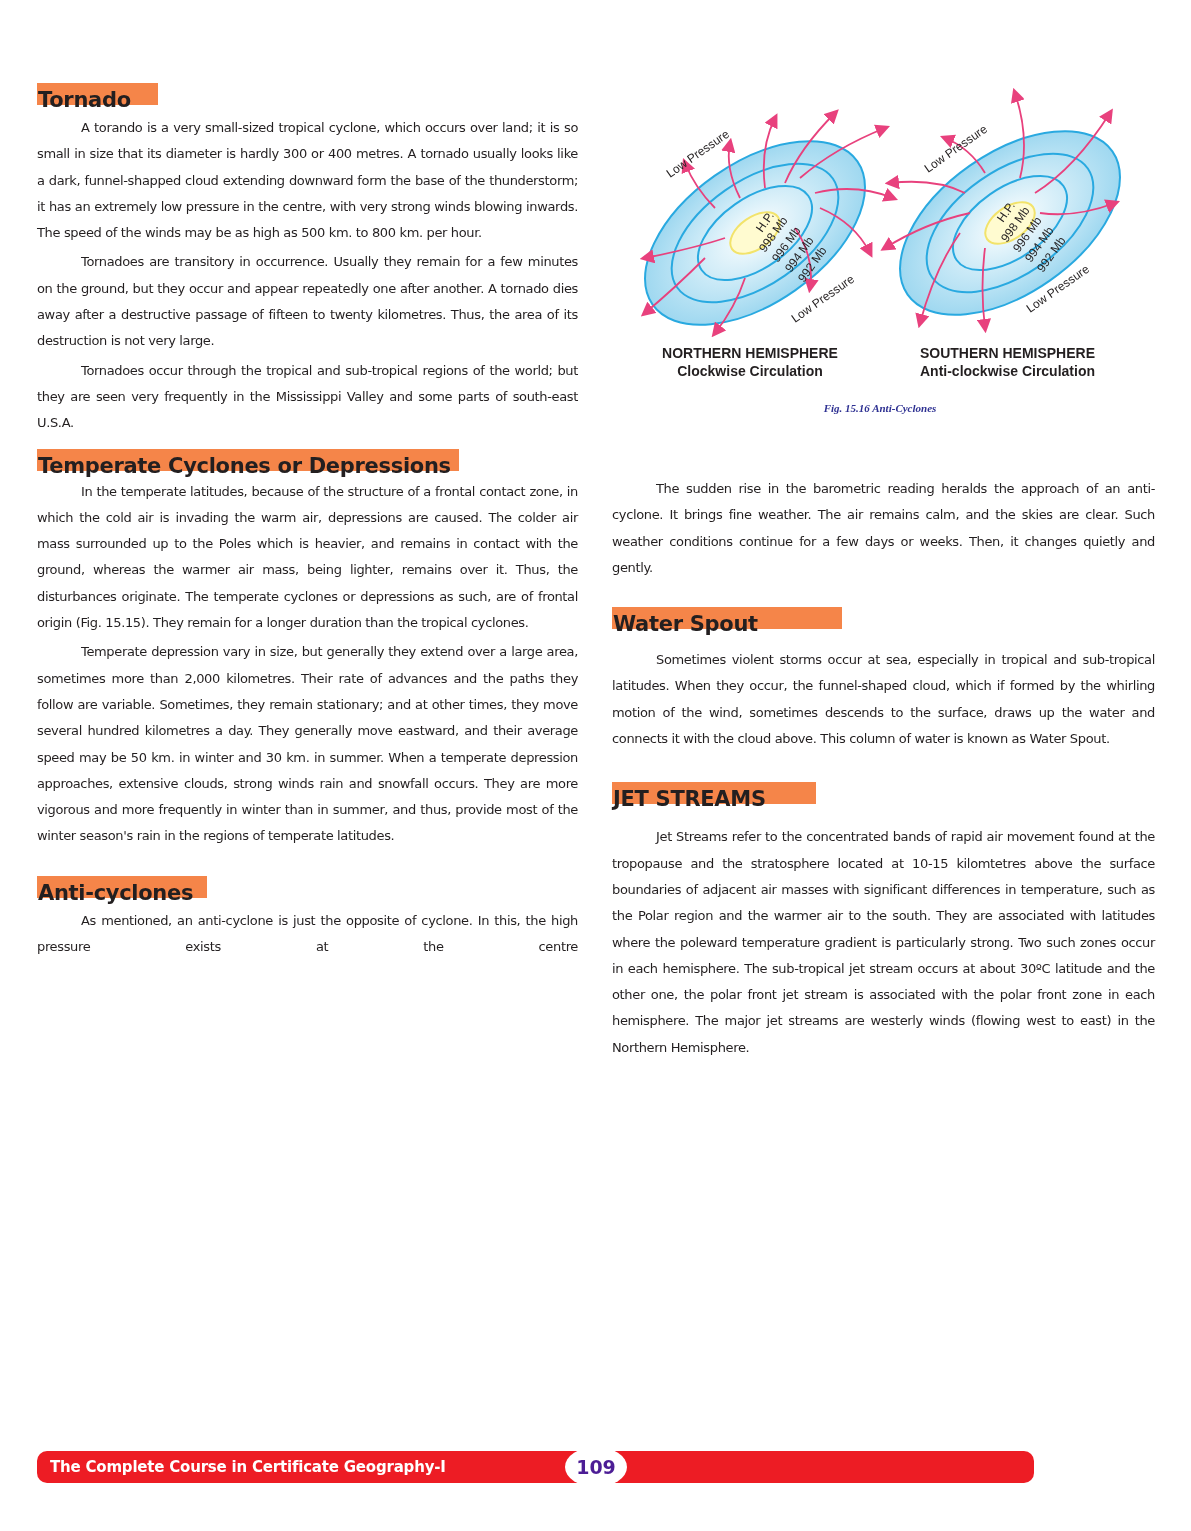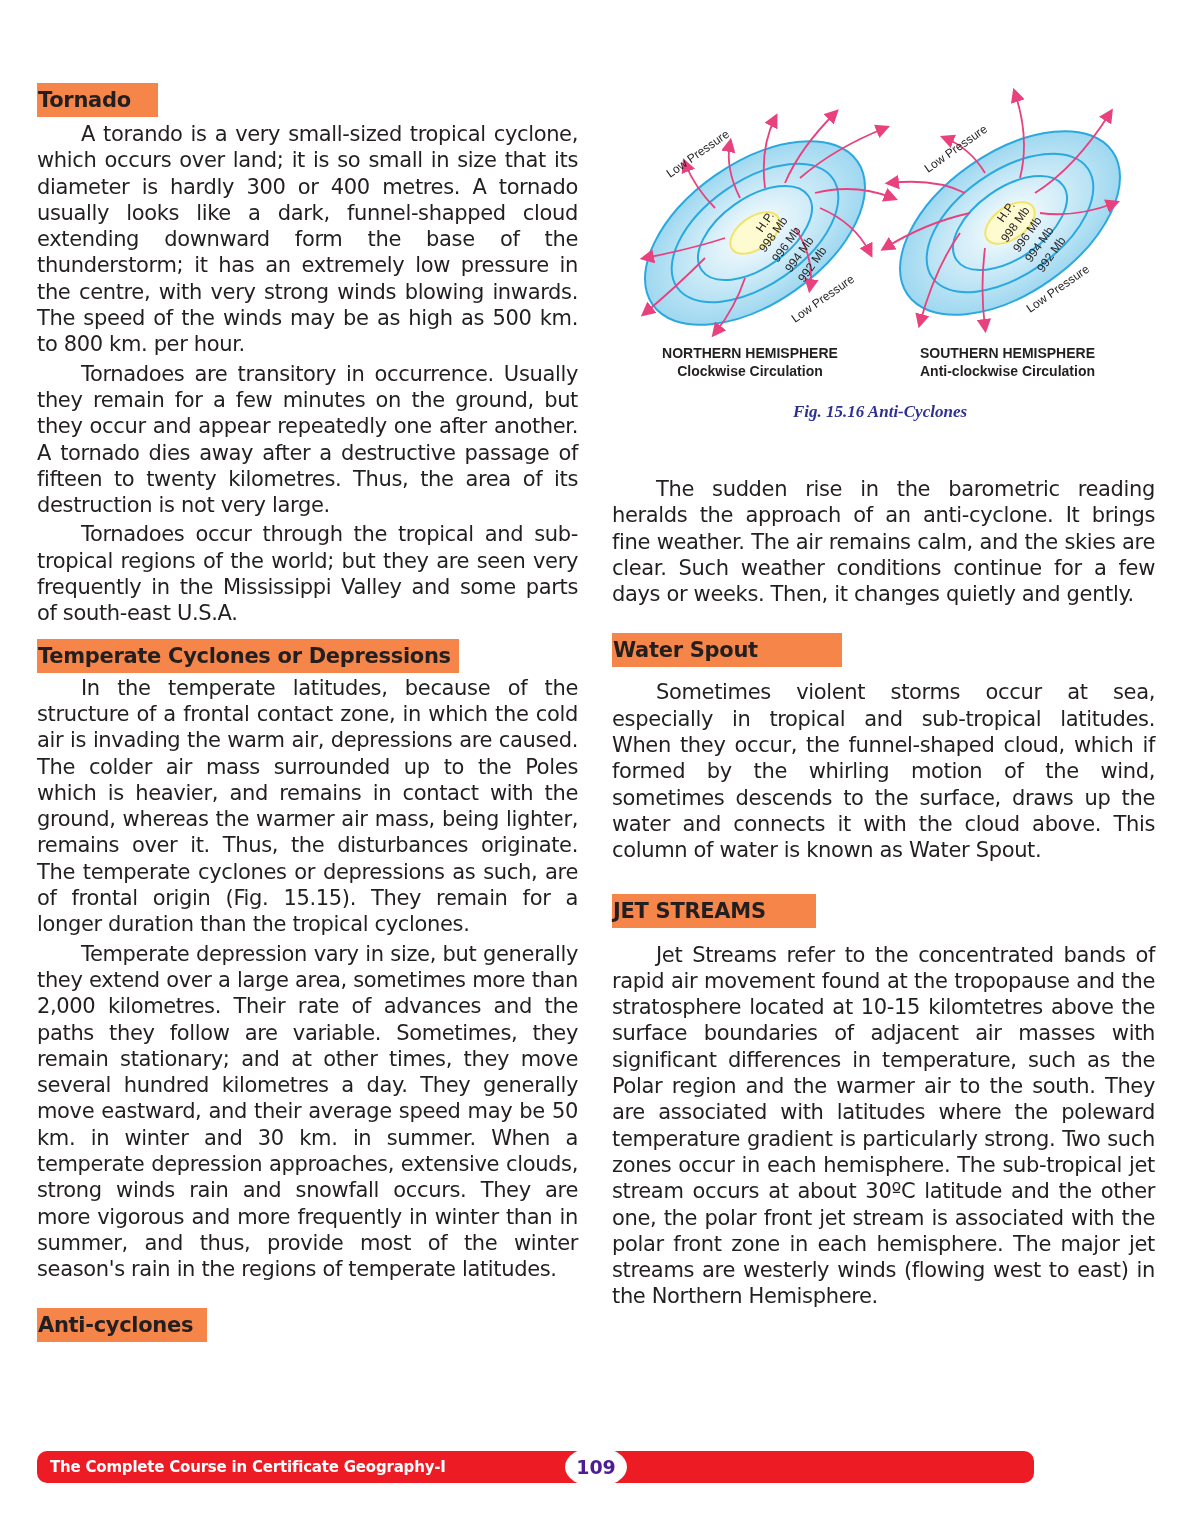--- a/index.html
+++ b/index.html
@@ -2,31 +2,31 @@
 <html><head>
 <meta charset="utf-8">
 <style>
   html, body { margin:0; padding:0; background:#ffffff; }
   body { width:1191px; height:1531px; position:relative; overflow:hidden;
          font-family:"DejaVu Sans", sans-serif; color:#231f20; }
   .col { position:absolute; }
   .col-left { left:37px; top:83px; width:541px; }
   .col-right { left:612px; width:543px; }
   .heading { display:inline-block; background:#f58549; font-weight:bold;
-             font-size:21px; line-height:34px; height:34px; padding:0 22px 0 1px;
+             font-size:21px; line-height:34px; height:22px; padding:0 22px 0 1px;
              color:#231f20; letter-spacing:-0.3px; }
-  p { margin:0; font-size:21px; line-height:26.3px; text-align:justify;
+  p { margin:0; font-size:13px; line-height:26.3px; text-align:justify;
       text-indent:44px; letter-spacing:-0.35px; }
   .figure { position:absolute; left:635px; top:88px; width:490px; height:350px; }
   .figure svg { position:absolute; left:0; top:0; }
   .fig-label { position:absolute; font-family:"Liberation Sans", sans-serif;
                font-weight:bold; font-size:14px; line-height:18px; text-align:center; color:#231f20; }
   .fig-caption { position:absolute; left:0; width:490px; top:314px; text-align:center;
                  font-family:"Liberation Serif", serif; font-style:italic; font-weight:bold;
-                 font-size:17px; color:#2e3192; }
+                 font-size:11px; color:#2e3192; }
   .footer { position:absolute; left:37px; top:1451px; width:997px; height:32px;
             background:#ed1c24; border-radius:10px; }
   .footer-title { position:absolute; left:13px; top:0; line-height:32px; color:#fff;
                   font-weight:bold; font-size:15px; letter-spacing:-0.2px; }
   .page-num { position:absolute; left:528px; top:-4px; width:62px; height:40px;
               background:#fff; border-radius:50%; text-align:center; line-height:40px;
               font-weight:bold; font-size:19px; color:#4c1d95; }
 </style>
 </head>
 <body>
@@ -35,20 +35,21 @@
   <div class="heading" style="padding-right:27px;">Tornado</div>
   <p style="margin-top:4px;">A torando is a very small-sized tropical cyclone, which occurs over land; it is so small in size that its diameter is hardly 300 or 400 metres. A tornado usually looks like a dark, funnel-shapped cloud extending downward form the base of the thunderstorm; it has an extremely low pressure in the centre, with very strong winds blowing inwards. The speed of the winds may be as high as 500 km. to 800 km. per hour.</p>
   <p style="margin-top:3px;">Tornadoes are transitory in occurrence. Usually they remain for a few minutes on the ground, but they occur and appear repeatedly one after another. A tornado dies away after a destructive passage of fifteen to twenty kilometres. Thus, the area of its destruction is not very large.</p>
   <p style="margin-top:3px;">Tornadoes occur through the tropical and sub-tropical regions of the world; but they are seen very frequently in the Mississippi Valley and some parts of south-east U.S.A.</p>
 
   <div class="heading" style="margin-top:12px;padding-right:8px;">Temperate Cyclones or Depressions</div>
   <p style="margin-top:2px;">In the temperate latitudes, because of the structure of a frontal contact zone, in which the cold air is invading the warm air, depressions are caused. The colder air mass surrounded up to the Poles which is heavier, and remains in contact with the ground, whereas the warmer air mass, being lighter, remains over it. Thus, the disturbances originate. The temperate cyclones or depressions as such, are of frontal origin (Fig. 15.15). They remain for a longer duration than the tropical cyclones.</p>
   <p style="margin-top:3px;">Temperate depression vary in size, but generally they extend over a large area, sometimes more than 2,000 kilometres. Their rate of advances and the paths they follow are variable. Sometimes, they remain stationary; and at other times, they move several hundred kilometres a day. They generally move eastward, and their average speed may be 50 km. in winter and 30 km. in summer. When a temperate depression approaches, extensive clouds, strong winds rain and snowfall occurs. They are more vigorous and more frequently in winter than in summer, and thus, provide most of the winter season's rain in the regions of temperate latitudes.</p>
 
   <div class="heading" style="margin-top:26px;padding-right:14px;">Anti-cyclones</div>
+  <p style="margin-top:4px;text-align-last:justify;">As mentioned, an anti-cyclone is just the opposite of cyclone. In this, the high pressure exists at the centre</p>
 </div>
 
 <div class="figure">
   <svg width="490" height="300" viewBox="0 0 490 300">
     <defs>
       <radialGradient id="g1" cx="50%" cy="50%" r="50%">
         <stop offset="0%" stop-color="#ffffff"></stop>
         <stop offset="100%" stop-color="#9fd8f0"></stop>
       </radialGradient>
       <marker id="ah" markerWidth="8" markerHeight="8" refX="5" refY="4" orient="auto">

